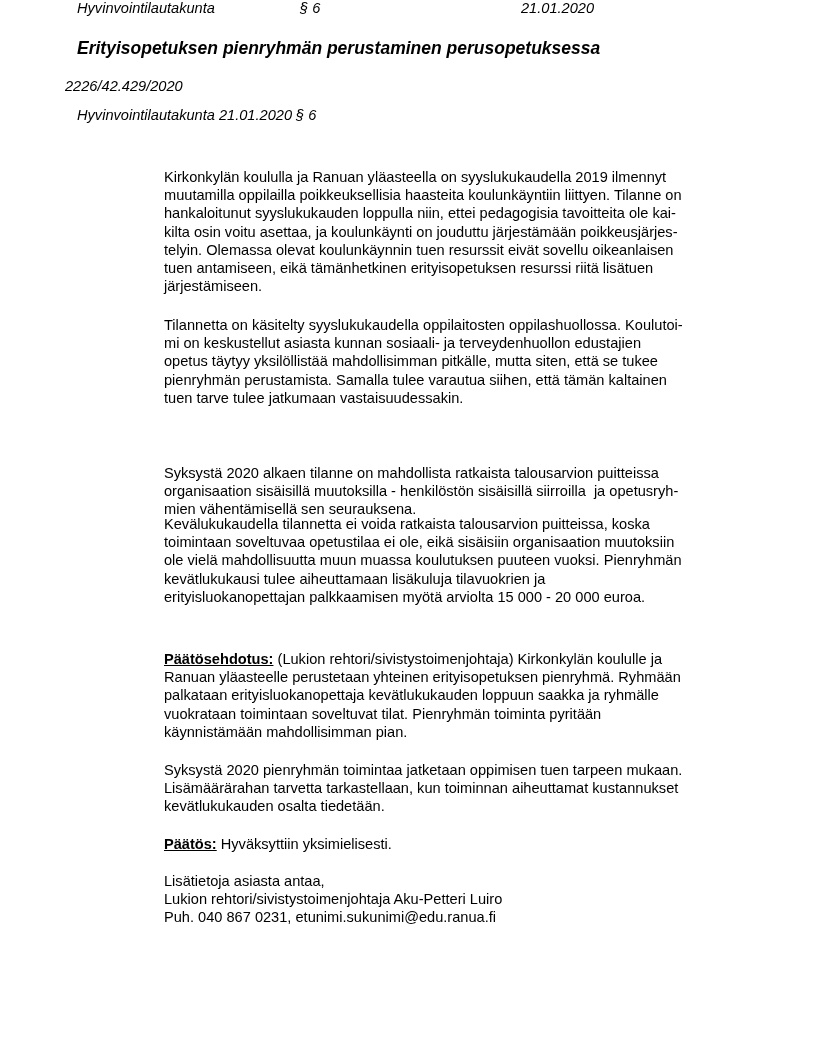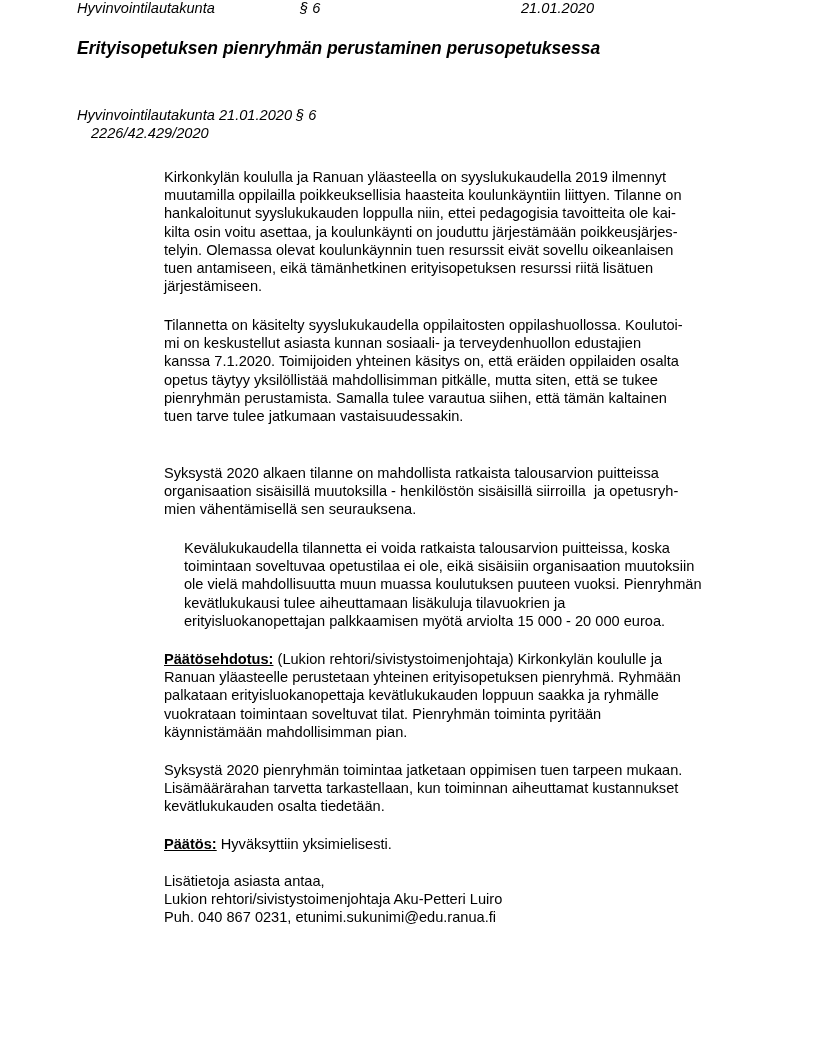--- a/index.html
+++ b/index.html
@@ -18,49 +18,48 @@
 <body>
 
 <div>
 
   <span class="abs hdr" style="left:77px;">Hyvinvointilautakunta</span>
   <span class="abs hdr" style="left:300px;">§ 6</span>
   <span class="abs hdr" style="left:521px;">21.01.2020</span>
 
   <div class="abs title">Erityisopetuksen pienryhmän perustaminen perusopetuksessa</div>
 
-  <span class="abs" style="left:91px; top:77px; line-height:18px;margin-top:47px;">2226/42.429/2020</span>
+  <span class="abs" style="left:65px; top:77px; line-height:18px;">2226/42.429/2020</span>
   <span class="abs" style="left:77px; top:106px; line-height:18px;">Hyvinvointilautakunta 21.01.2020 § 6</span>
 
   <div class="body-block" style="top:168px;">
     <span class="line">Kirkonkylän koululla ja Ranuan yläasteella on syyslukukaudella 2019 ilmennyt</span>
     <span class="line">muutamilla oppilailla poikkeuksellisia haasteita koulunkäyntiin liittyen. Tilanne on</span>
     <span class="line">hankaloitunut syyslukukauden loppulla niin, ettei pedagogisia tavoitteita ole kai-</span>
     <span class="line">kilta osin voitu asettaa, ja koulunkäynti on jouduttu järjestämään poikkeusjärjes-</span>
     <span class="line">telyin. Olemassa olevat koulunkäynnin tuen resurssit eivät sovellu oikeanlaisen</span>
     <span class="line">tuen antamiseen, eikä tämänhetkinen erityisopetuksen resurssi riitä lisätuen</span>
     <span class="line">järjestämiseen.</span>
   </div>
 
   <div class="body-block" style="top:316px;">
     <span class="line">Tilannetta on käsitelty syyslukukaudella oppilaitosten oppilashuollossa. Koulutoi-</span>
     <span class="line">mi on keskustellut asiasta kunnan sosiaali- ja terveydenhuollon edustajien</span>
-    <span class="line">kanssa 7.1.2020. Toimijoiden yhteinen käsitys on, että eräiden oppilaiden osalta</span>
     <span class="line">opetus täytyy yksilöllistää mahdollisimman pitkälle, mutta siten, että se tukee</span>
     <span class="line">pienryhmän perustamista. Samalla tulee varautua siihen, että tämän kaltainen</span>
     <span class="line">tuen tarve tulee jatkumaan vastaisuudessakin.</span>
   </div>
 
   <div class="body-block" style="top:464px;">
     <span class="line">Syksystä 2020 alkaen tilanne on mahdollista ratkaista talousarvion puitteissa</span>
     <span class="line">organisaation sisäisillä muutoksilla - henkilöstön sisäisillä siirroilla  ja opetusryh-</span>
     <span class="line">mien vähentämisellä sen seurauksena.</span>
   </div>
 
-  <div class="body-block" style="top:539px;margin-left:20px;">
+  <div class="body-block" style="top:515px;">
     <span class="line">Kevälukukaudella tilannetta ei voida ratkaista talousarvion puitteissa, koska</span>
     <span class="line">toimintaan soveltuvaa opetustilaa ei ole, eikä sisäisiin organisaation muutoksiin</span>
     <span class="line">ole vielä mahdollisuutta muun muassa koulutuksen puuteen vuoksi. Pienryhmän</span>
     <span class="line">kevätlukukausi tulee aiheuttamaan lisäkuluja tilavuokrien ja</span>
     <span class="line">erityisluokanopettajan palkkaamisen myötä arviolta 15 000 - 20 000 euroa.</span>
   </div>
 
   <div class="body-block" style="top:650px;">
     <span class="line"><span class="lbl">Päätösehdotus:</span><span> (Lukion rehtori/sivistystoimenjohtaja) Kirkonkylän koululle ja</span></span>
     <span class="line">Ranuan yläasteelle perustetaan yhteinen erityisopetuksen pienryhmä. Ryhmään</span>

